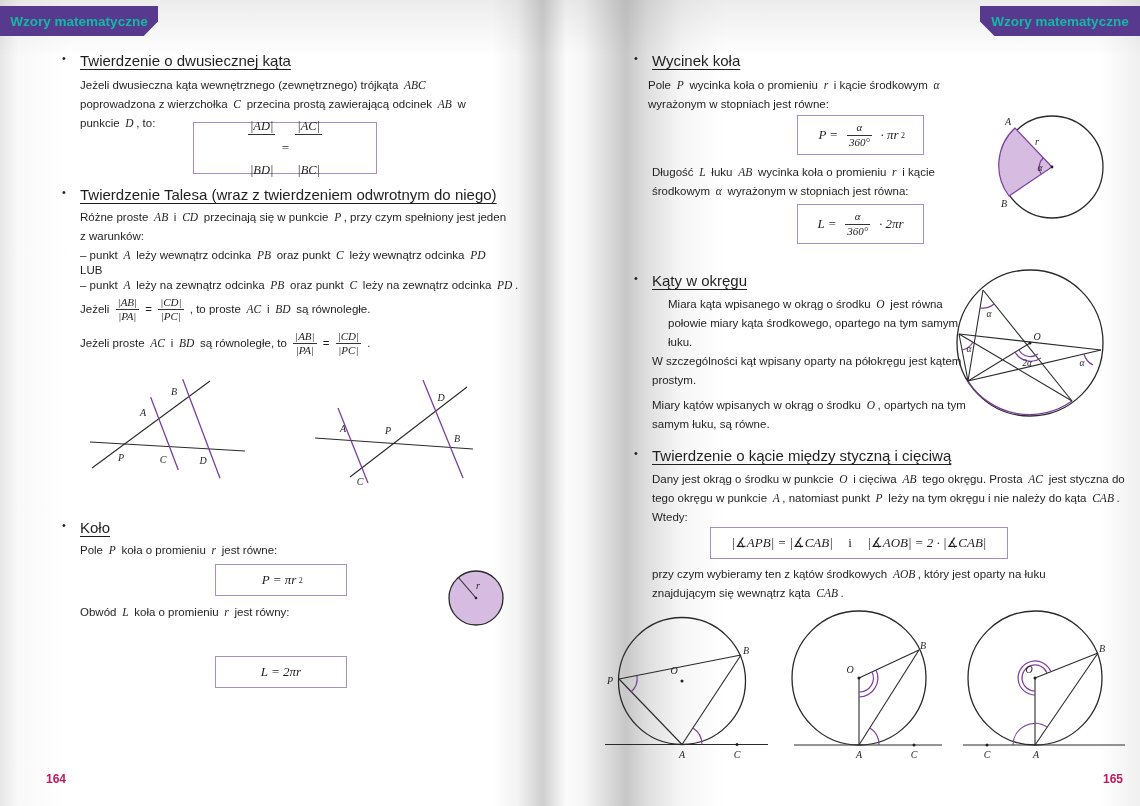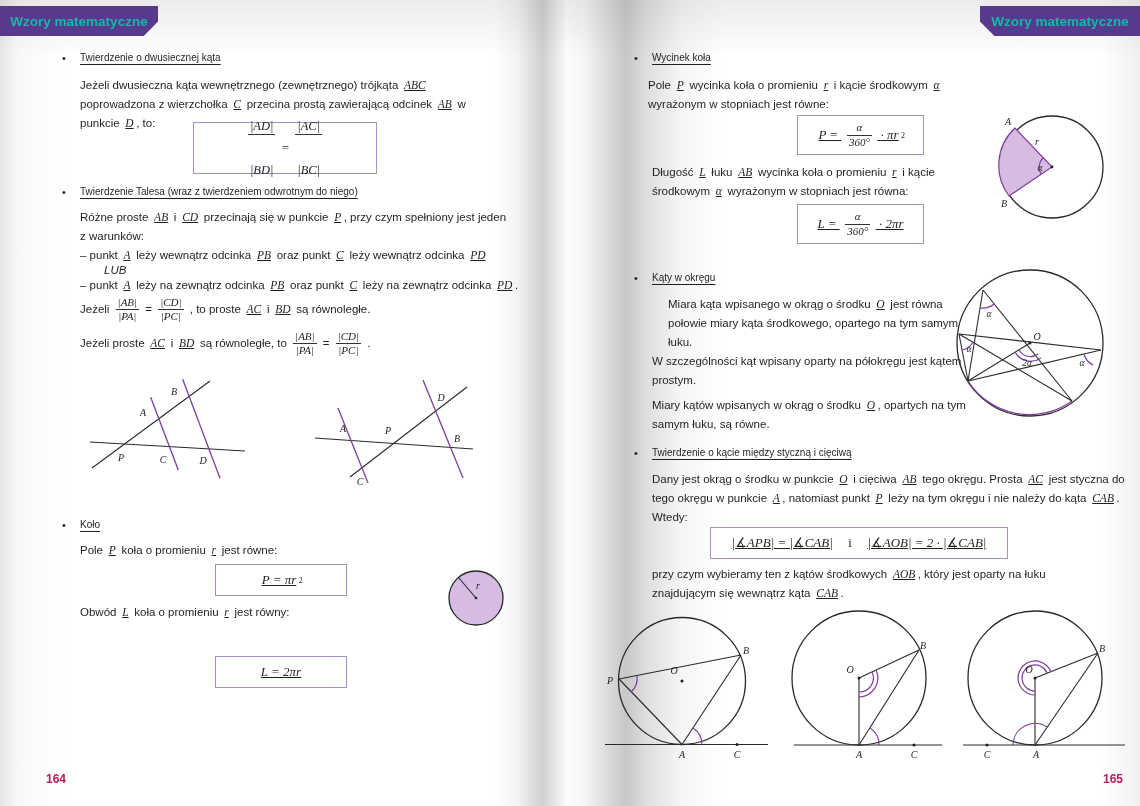--- a/index.html
+++ b/index.html
@@ -11,26 +11,26 @@
       linear-gradient(90deg,
         #e7e7e7 0%, #f9f9f9 1.6%, #ffffff 6%, #ffffff 43.2%,
         #f3f3f3 45.4%, #cfcfcf 47.6%, #fcfcfc 49.7%, #f6f6f6 51.2%,
         #c7c7c7 54.9%, #dedede 56.7%, #f6f6f6 59.8%, #ffffff 63.5%,
         #ffffff 96.5%, #f0f0f0 100%);
   }
   .hdr{position:absolute;top:6px;height:30px;background:#573a8e;color:#14b8a6;
        font-weight:bold;font-size:13.5px;display:flex;align-items:center;justify-content:center;}
   .hdr-left{left:0;width:158px;clip-path:polygon(0 0,100% 0,100% 52%,91% 100%,0 100%);}
   .hdr-right{right:0;width:160px;clip-path:polygon(0 0,100% 0,100% 100%,9% 100%,0 52%);}
-  .h{position:absolute;font-size:10px;text-decoration:underline;text-underline-offset:2.5px;}
+  .h{position:absolute;font-size:15px;text-decoration:underline;text-underline-offset:2.5px;}
   .h::before{content:"\2022";position:absolute;left:-18px;text-decoration:none;font-size:11px;}
   .p{position:absolute;font-size:11.5px;line-height:19px;}
-  .math{font-family:"Liberation Serif","DejaVu Serif","DejaVu Sans",serif;font-style:italic;text-decoration:underline;}
+  .math{font-family:"Liberation Serif","DejaVu Serif","DejaVu Sans",serif;font-style:italic;}
   .rich .math{margin:0 2.5px;}
-  .it{font-style:italic;margin-left:24px;}
+  .it{}
   sup{font-size:8px;}
   .frac{display:inline-flex;flex-direction:column;text-align:center;vertical-align:middle;
         font-family:"Liberation Serif","DejaVu Serif",serif;font-style:italic;
         line-height:1.2;font-size:11px;margin:0 3px;}
   .frac .num{border-bottom:1px solid #333;padding:0 2px;}
   .frac .den{padding:0 2px;}
   .formula{position:absolute;border:1.4px solid #a78fc6;background:#ffffff;
            display:flex;align-items:center;justify-content:center;font-size:13px;
            white-space:pre-wrap;font-family:"Liberation Serif","DejaVu Serif","DejaVu Sans",serif;}
   .formula .math{font-size:13px;}

